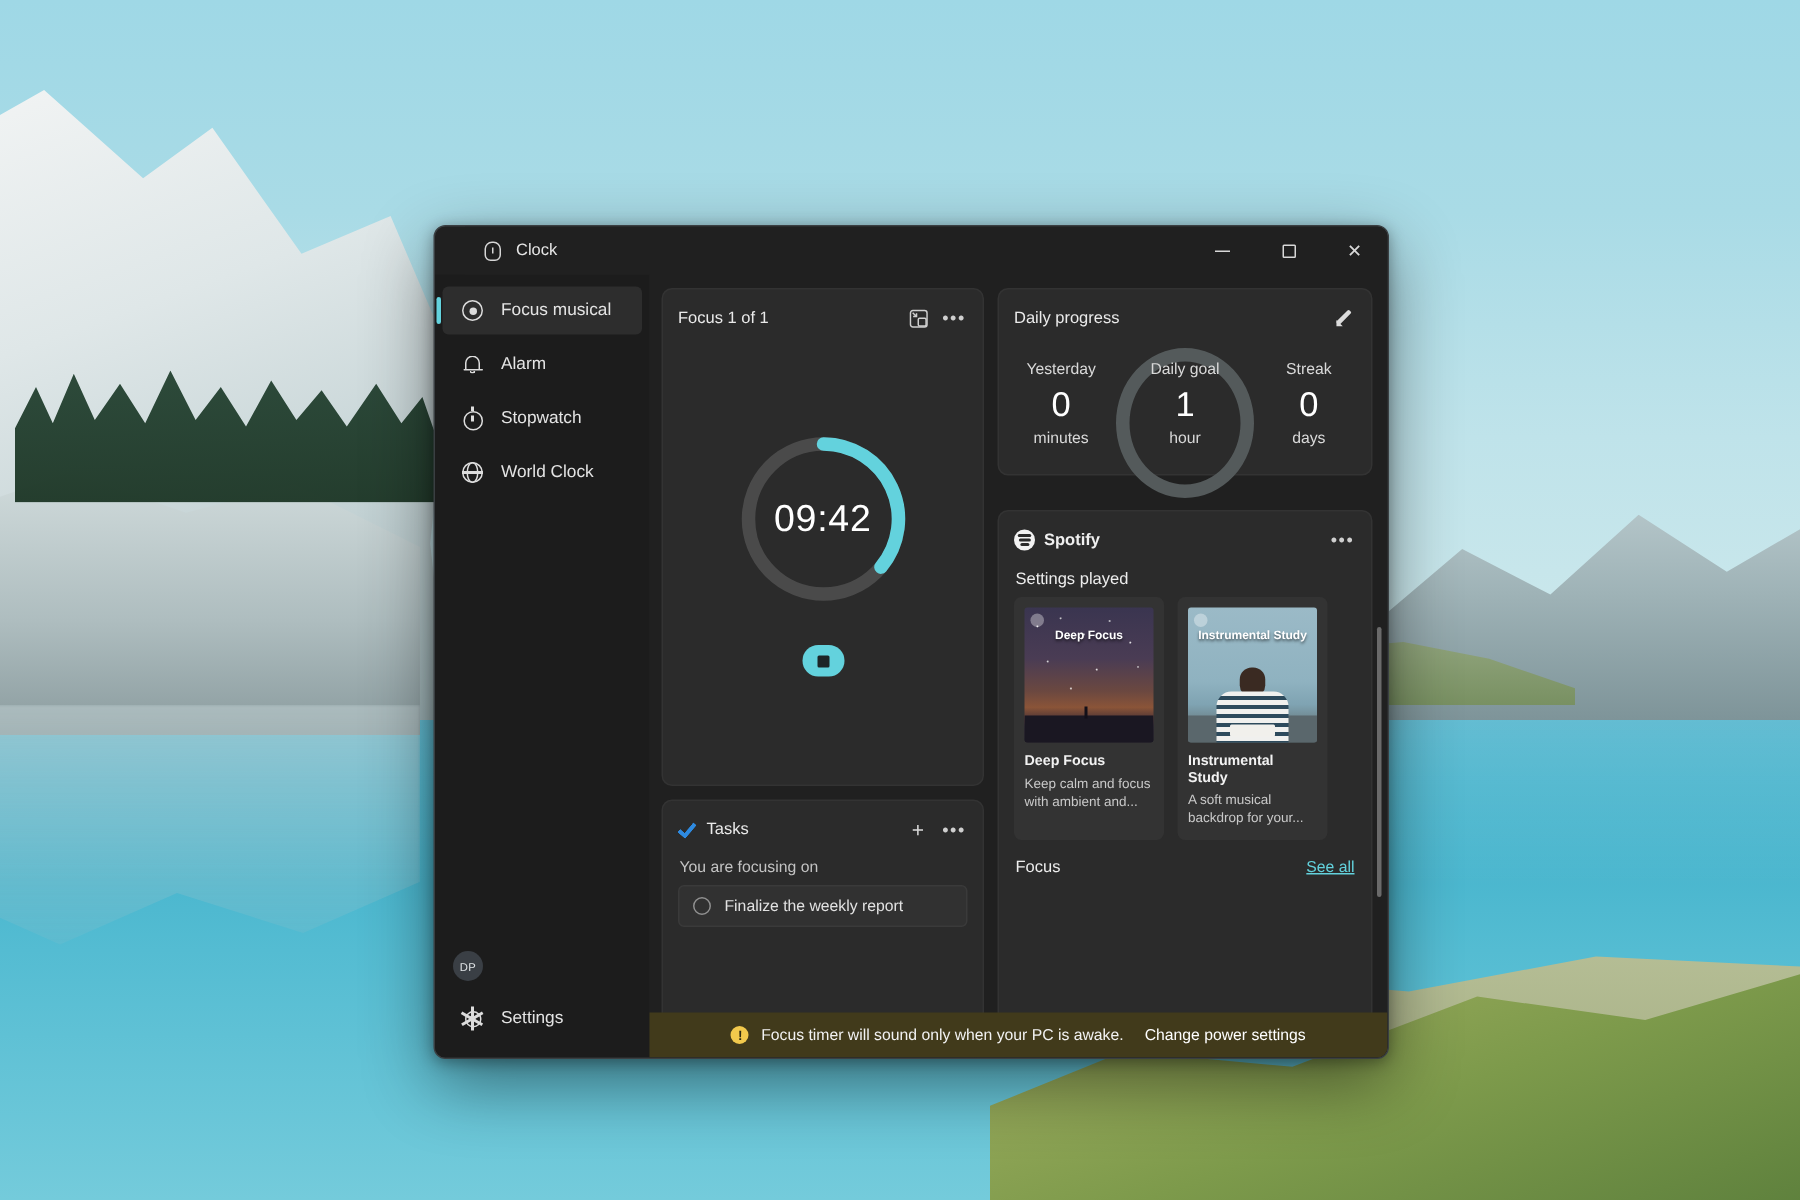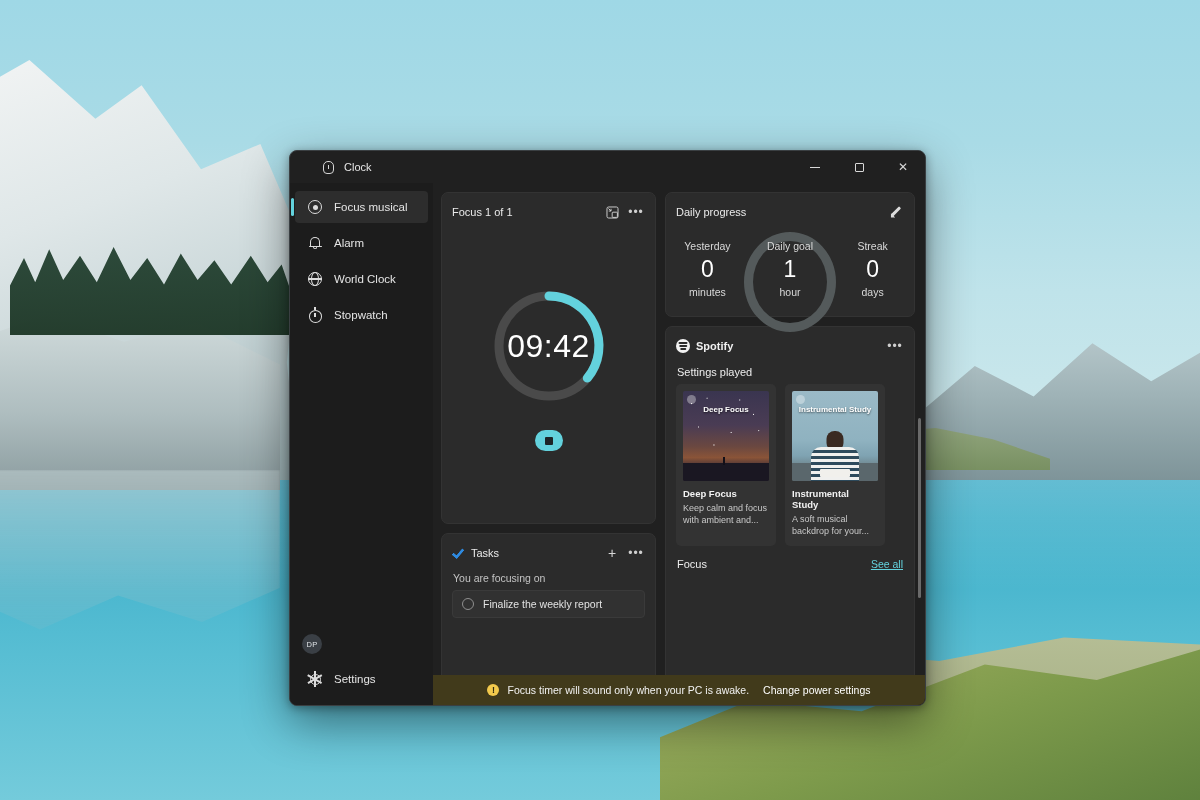--- a/index.html
+++ b/index.html
@@ -163,41 +163,41 @@
     letter-spacing:.3px;
   }
   .sb-bottom { padding-bottom:8px; }
 
   
   #content {
     flex:1; background:#202020; display:flex; gap:9px; padding:9px 10px 0 8px;
     min-width:0; position:relative; overflow:hidden;
   }
   .col-left { width:215px; flex:0 0 215px; display:flex; flex-direction:column; gap:9px; }
-  .col-right { flex:1; display:flex; flex-direction:column; gap:9px; min-width:0; position:relative; }
+  .col-right { flex:1; display:flex; flex-direction:column; gap:23px; min-width:0; position:relative; }
 
   .card { background:#2b2b2b; border-radius:7px; border:1px solid #333; }
   .card-head {
     display:flex; align-items:center; padding:9px 8px 4px 10px; gap:6px;
   }
   .card-title { color:#eaeaea; font-size:11px; }
   .head-actions { margin-left:auto; display:flex; align-items:center; gap:2px; }
   .ibtn {
     width:22px; height:20px; border-radius:4px; display:flex; align-items:center; justify-content:center;
     color:#cfcfcf;
   }
   .dots { font-size:12px; letter-spacing:1px; line-height:8px; }
 
   
   #focus-card { flex:0 0 332px; display:flex; flex-direction:column; }
   .timer-wrap { flex:1; display:flex; flex-direction:column; align-items:center; justify-content:center; padding-bottom:6px; }
   .ring-box { position:relative; width:120px; height:120px; margin-top:-6px; }
   .timer-text {
     position:absolute; inset:0; display:flex; align-items:center; justify-content:center;
-    color:#fff; font-size:32px; letter-spacing:0.5px;
+    color:#fff; font-size:25px; letter-spacing:0.5px;
   }
   .stop-btn {
     margin-top:24px; width:28px; height:21px; border-radius:11px; background:#63d2dd;
     display:flex; align-items:center; justify-content:center;
   }
   .stop-sq { width:8px; height:8px; background:#1d2527; border-radius:1px; }
 
   
   #tasks-card { flex:1; display:flex; flex-direction:column; min-height:0; }
   .ms-todo-ico { width:13px; height:13px; position:relative; flex:0 0 13px; }
@@ -361,34 +361,34 @@
         </div>
         <div class="nav-item">
           <span class="nav-ico ico-alarm">
               <span class="bell"></span>
               <span class="lip"></span>
               <span class="clap"></span>
             </span>
           <span>Alarm</span>
         </div>
         <div class="nav-item">
+          <span class="nav-ico ico-stop">
+              <span class="stem"></span>
+              <span class="ring"></span>
+              <span class="hand"></span>
+            </span>
+          <span>Stopwatch</span>
+        </div>
+        <div class="nav-item">
           <span class="nav-ico ico-globe">
               <span class="ring"></span>
               <span class="mer"></span>
               <span class="eq"></span>
             </span>
           <span>World Clock</span>
-        </div>
-        <div class="nav-item">
-          <span class="nav-ico ico-stop">
-              <span class="stem"></span>
-              <span class="ring"></span>
-              <span class="hand"></span>
-            </span>
-          <span>Stopwatch</span>
         </div>
 
         <div class="sb-spacer"></div>
 
         <div class="sb-bottom">
           <div class="sb-avatar-row">
             <span class="avatar">DP</span>
           </div>
           <div class="nav-item">
             <span class="nav-ico ico-gear">

